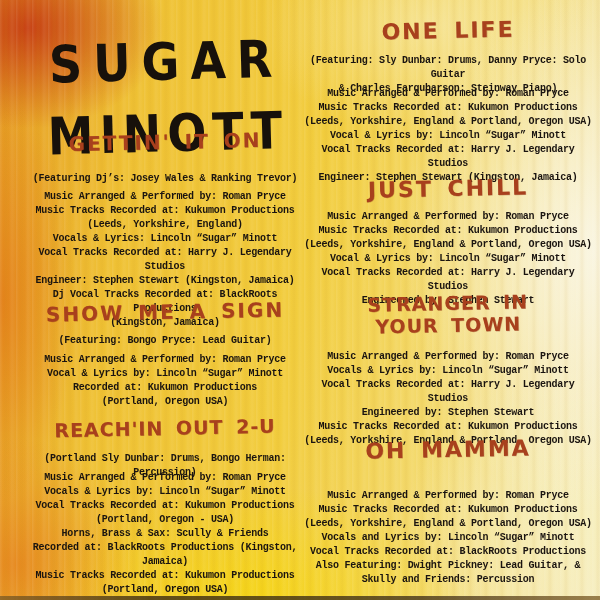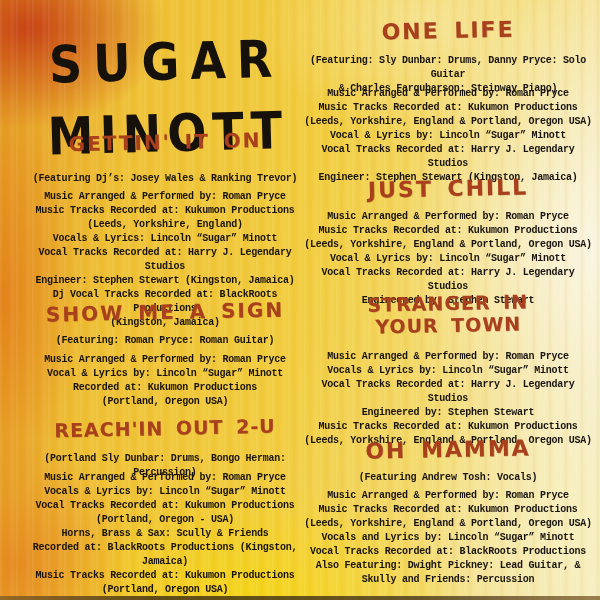--- a/index.html
+++ b/index.html
@@ -72,21 +72,21 @@
     <p class="credits" style="top:190px">Music Arranged &amp; Performed by: Roman Pryce
 Music Tracks Recorded at: Kukumon Productions
 (Leeds, Yorkshire, England)
 Vocals &amp; Lyrics: Lincoln “Sugar” Minott
 Vocal Tracks Recorded at: Harry J. Legendary Studios
 Engineer: Stephen Stewart (Kingston, Jamaica)
 Dj Vocal Tracks Recorded at: BlackRoots Productions
 (Kingston, Jamaica)</p>
 
     <h2 class="song-title t-left" style="top:301px">SHOW ME A SIGN</h2>
-    <p class="credits" style="top:334px">(Featuring: Roman Pryce: Roman Guitar)</p>
+    <p class="credits" style="top:334px">(Featuring: Bongo Pryce: Lead Guitar)</p>
     <p class="credits" style="top:353px">Music Arranged &amp; Performed by: Roman Pryce
 Vocal &amp; Lyrics by: Lincoln “Sugar” Minott
 Recorded at: Kukumon Productions
 (Portland, Oregon USA)</p>
 
     <h2 class="song-title t-left t-long" style="top:418px">REACH'IN OUT 2-U</h2>
     <p class="credits" style="top:452px">(Portland Sly Dunbar: Drums, Bongo Herman: Percussion)</p>
     <p class="credits" style="top:471px">Music Arranged &amp; Performed by: Roman Pryce
 Vocals &amp; Lyrics by: Lincoln “Sugar” Minott
 Vocal Tracks Recorded at: Kukumon Productions
@@ -120,21 +120,20 @@
     <h2 class="song-title t-right t-long" style="top:293px">STRANGER IN
 YOUR TOWN</h2>
     <p class="credits" style="top:350px">Music Arranged &amp; Performed by: Roman Pryce
 Vocals &amp; Lyrics by: Lincoln “Sugar” Minott
 Vocal Tracks Recorded at: Harry J. Legendary Studios
 Engineered by: Stephen Stewart
 Music Tracks Recorded at: Kukumon Productions
 (Leeds, Yorkshire, England &amp; Portland, Oregon USA)</p>
 
     <h2 class="song-title t-right" style="top:437px">OH MAMMA</h2>
-    <p class="credits" style="top:471px">(Featuring Andrew Tosh: Vocals)</p>
     <p class="credits" style="top:489px">Music Arranged &amp; Performed by: Roman Pryce
 Music Tracks Recorded at: Kukumon Productions
 (Leeds, Yorkshire, England &amp; Portland, Oregon USA)
 Vocals and Lyrics by: Lincoln “Sugar” Minott
 Vocal Tracks Recorded at: BlackRoots Productions
 Also Featuring: Dwight Pickney: Lead Guitar, &amp;
 Skully and Friends: Percussion</p>
   </div>
 
   <div class="scan-edge"></div>

